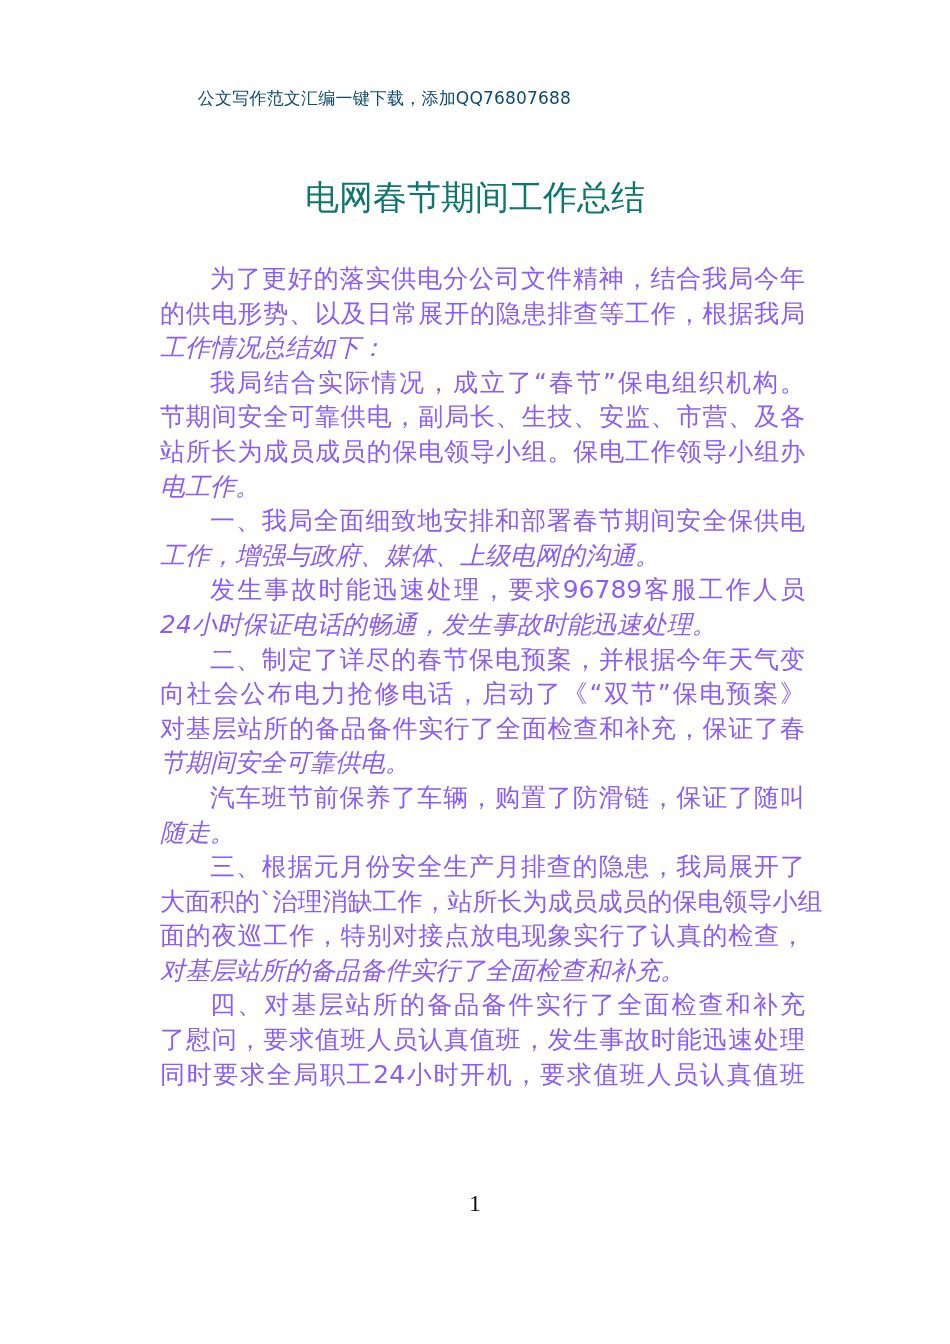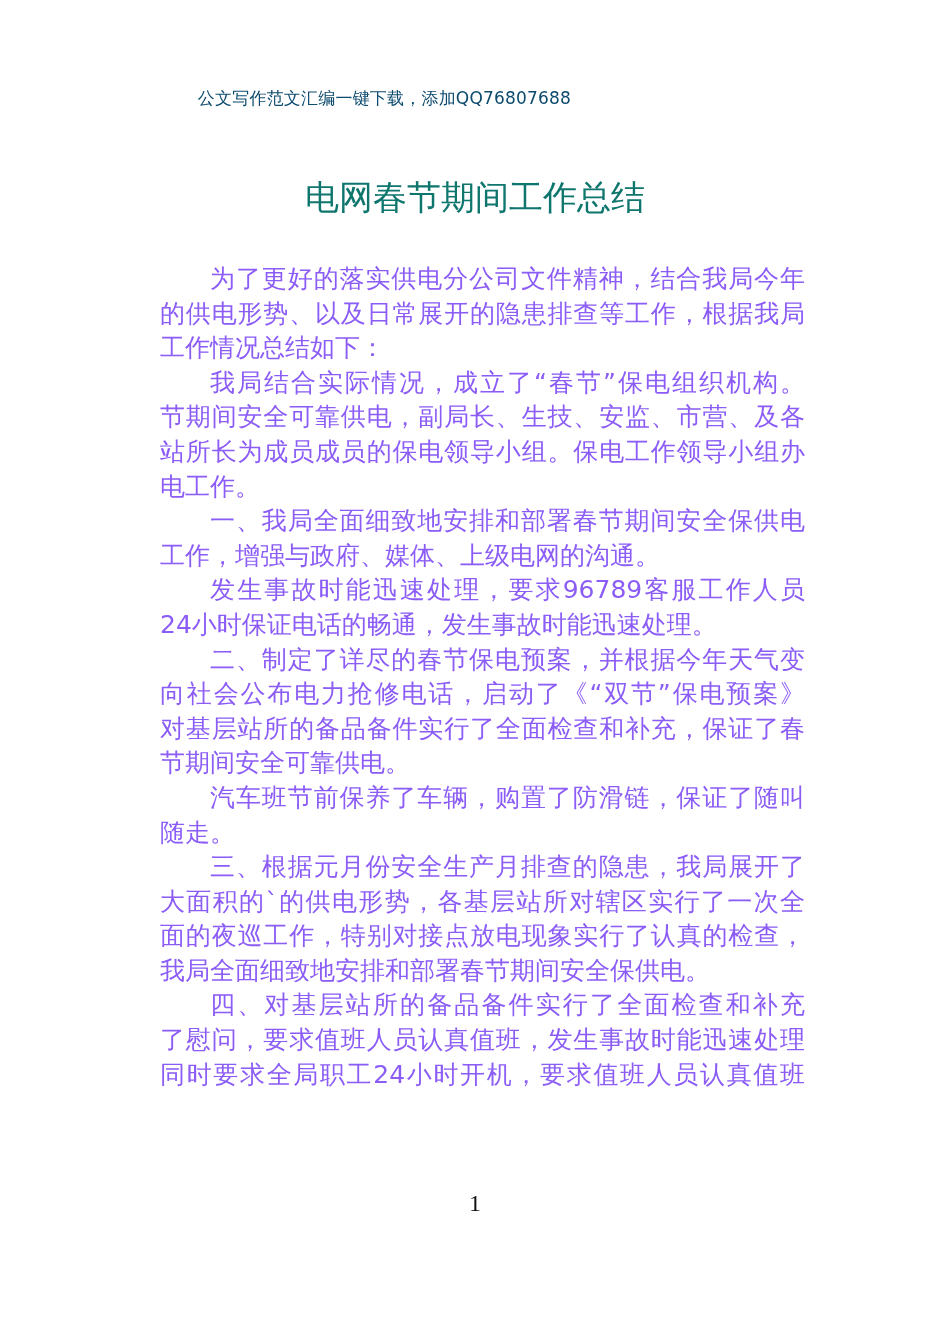--- a/index.html
+++ b/index.html
@@ -48,20 +48,21 @@
       font-size: 25px;
       white-space: nowrap;
       overflow: visible;
       text-align: justify;
       text-align-last: justify;
       color: #8b5cf6;
       margin-left: 15px;
     }
     .line.last {
       text-align-last: left;
+      font-style: italic;
     }
     .line.indent {
       padding-left: 50px;
     }
     .page-number {
       position: absolute;
       top: 1188px;
       left: 0;
       width: 950px;
       text-align: center;
@@ -97,22 +98,22 @@
 
   <div class="line indent">二、制定了详尽的春节保电预案，并根据今年天气变</div>
   <div class="line">向社会公布电力抢修电话，启动了《“双节”保电预案》</div>
   <div class="line">对基层站所的备品备件实行了全面检查和补充，保证了春</div>
   <div class="line last">节期间安全可靠供电。</div>
 
   <div class="line indent">汽车班节前保养了车辆，购置了防滑链，保证了随叫</div>
   <div class="line last">随走。</div>
 
   <div class="line indent">三、根据元月份安全生产月排查的隐患，我局展开了</div>
-  <div class="line">大面积的`的供电形势，各基层站所对辖区实行了一次全</div>
+  <div class="line">大面积的`治理消缺工作，站所长为成员成员的保电领导小组</div>
   <div class="line">面的夜巡工作，特别对接点放电现象实行了认真的检查，</div>
-  <div class="line last">我局全面细致地安排和部署春节期间安全保供电。</div>
+  <div class="line last">对基层站所的备品备件实行了全面检查和补充。</div>
 
   <div class="line indent">四、对基层站所的备品备件实行了全面检查和补充</div>
   <div class="line">了慰问，要求值班人员认真值班，发生事故时能迅速处理</div>
   <div class="line">同时要求全局职工24小时开机，要求值班人员认真值班</div>
 </div>
 
 <div class="page-number">1</div>
 
 </body></html>

